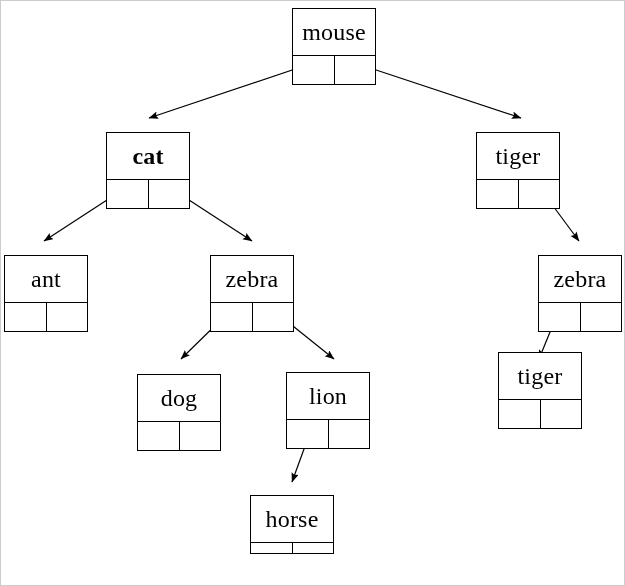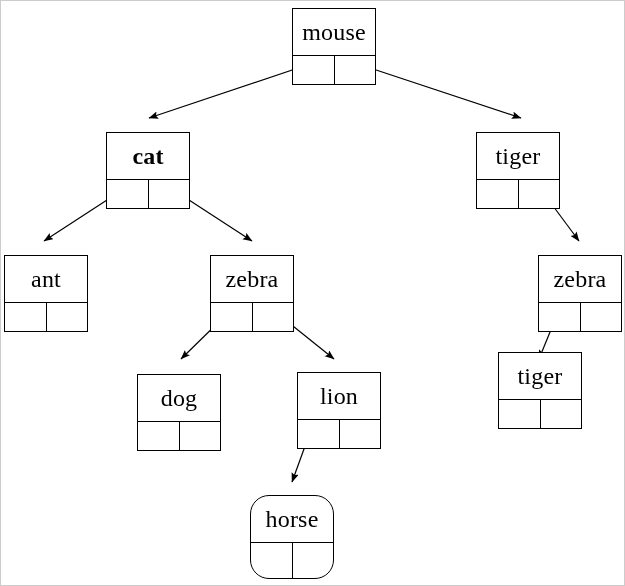--- a/index.html
+++ b/index.html
@@ -123,35 +123,35 @@
           <div class="ptr right"></div>
         </div>
       </div>
       <div class="node" style="left: 136px; top: 373px; width: 84px; height: 77px;">
         <div class="node-label" style="flex-basis: 46px;">dog</div>
         <div class="node-pointers">
           <div class="ptr left"></div>
           <div class="ptr right"></div>
         </div>
       </div>
-      <div class="node" style="left: 296px; top: 371px; width: 84px; height: 77px;">
+      <div class="node" style="left: 285px; top: 371px; width: 84px; height: 77px;">
         <div class="node-label" style="flex-basis: 46px;">lion</div>
         <div class="node-pointers">
           <div class="ptr left"></div>
           <div class="ptr right"></div>
         </div>
       </div>
       <div class="node" style="left: 497px; top: 351px; width: 84px; height: 77px; text-align: right;">
         <div class="node-label" style="flex-basis: 46px;">tiger</div>
         <div class="node-pointers">
           <div class="ptr left"></div>
           <div class="ptr right"></div>
         </div>
       </div>
-      <div class="node" style="left: 249px; top: 494px; width: 84px; height: 84px; border-radius: 19px;">
+      <div class="node" style="left: 249px; top: 494px; width: 84px; height: 59px;">
         <div class="node-label" style="flex-basis: 46px;">horse</div>
         <div class="node-pointers">
           <div class="ptr left"></div>
           <div class="ptr right"></div>
         </div>
       </div>
     </div>
 
 </div>
 

